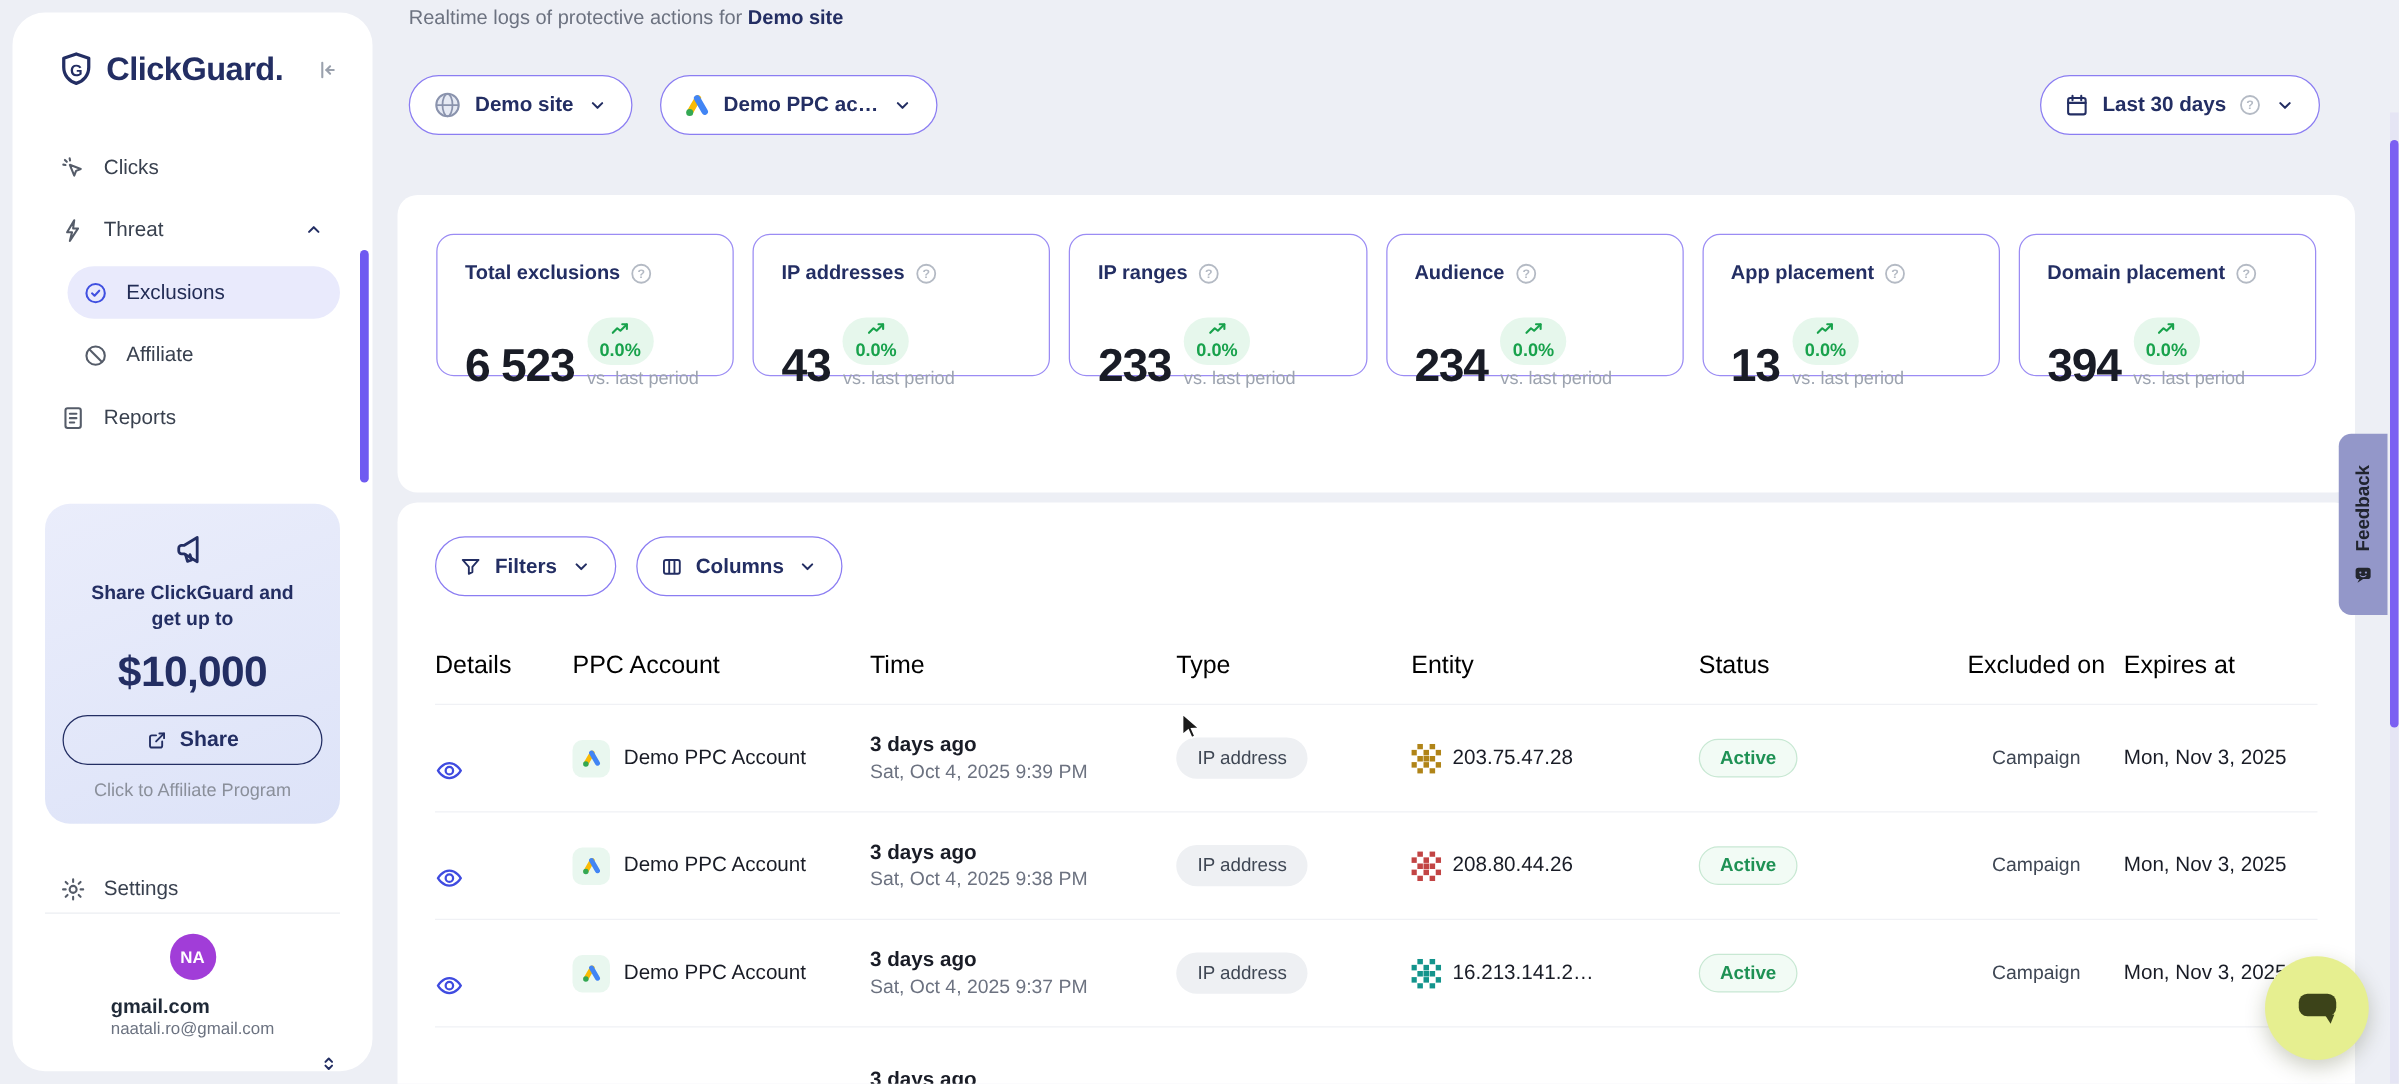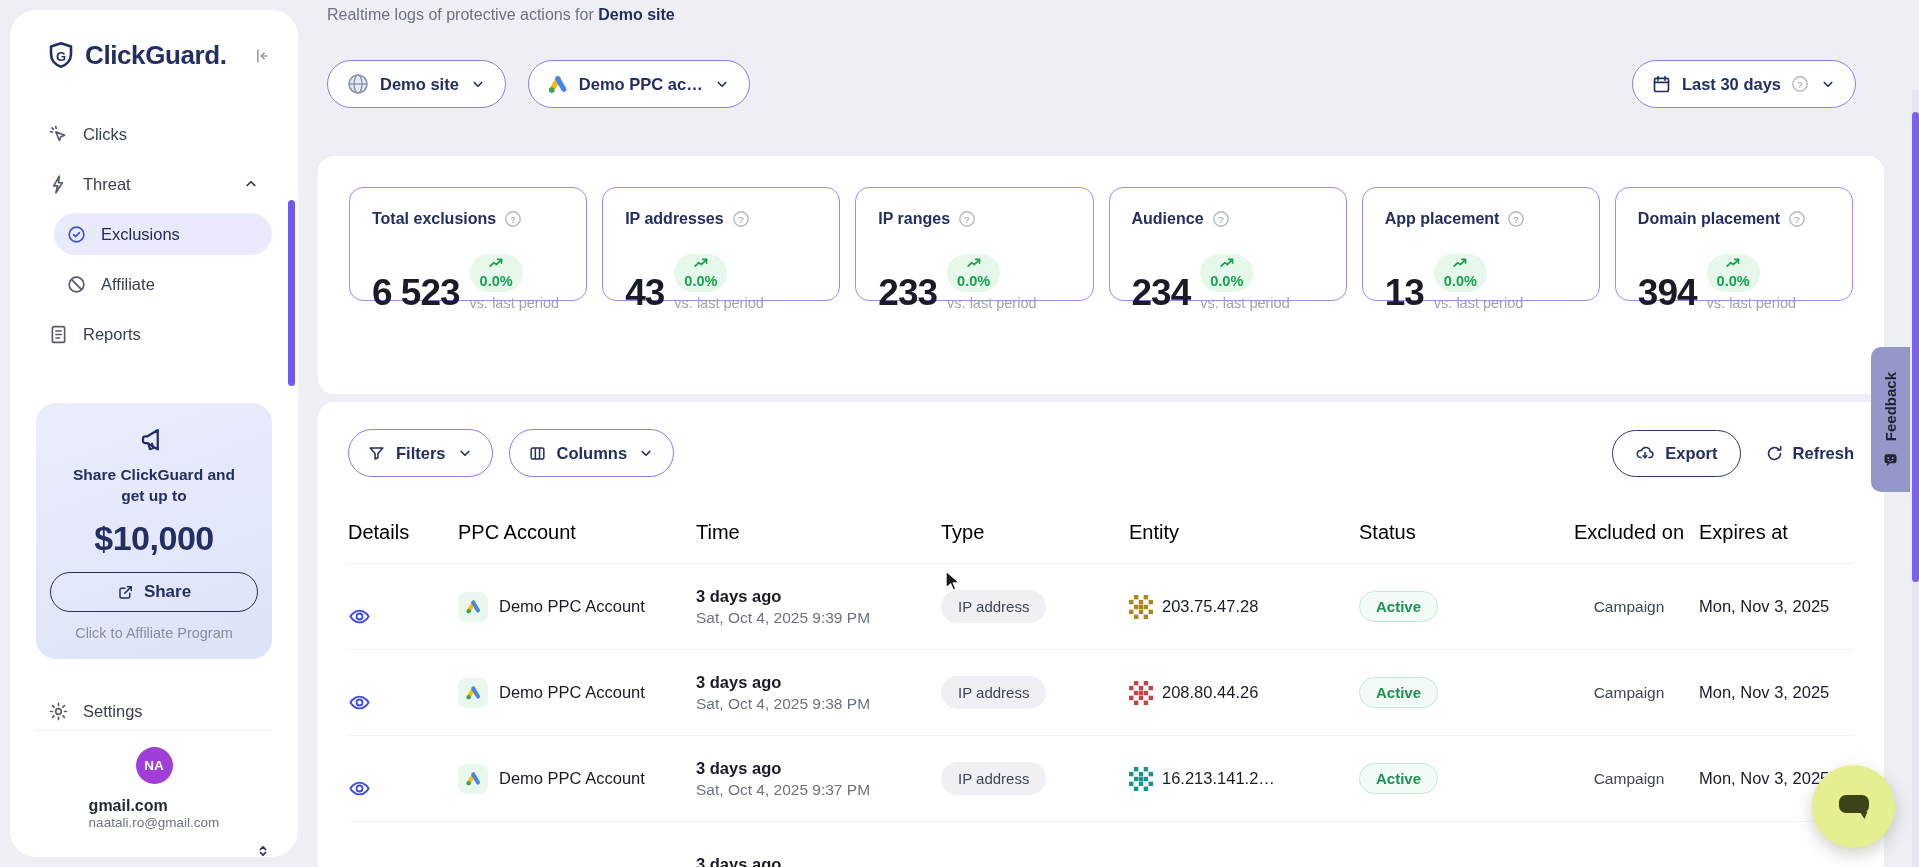--- a/index.html
+++ b/index.html
@@ -485,41 +485,20 @@
               <path d="M9.3 5v14M14.6 5v14"></path>
             </svg>
         </span>
         <span>Columns</span>
         <span style="color:#232e63">
             <svg width="18" height="18" viewBox="0 0 24 24">
               <use href="#i-chev"></use>
             </svg>
           </span>
       </div>
-      <div class="right-actions">
-        <button class="export-btn">
-          <span>
-            <svg width="20" height="20" viewBox="0 0 24 24" fill="none" stroke="#232e63" stroke-width="1.8" stroke-linecap="round" stroke-linejoin="round">
-                <path d="M7.2 17.5a4.3 4.3 0 1 1 .7-8.5 5.3 5.3 0 0 1 10.3 1.3 3.6 3.6 0 0 1-.7 7.2h-.8"></path>
-                <path d="M12 11.5v6"></path>
-                <path d="M9.8 15.4L12 17.6l2.2-2.2"></path>
-              </svg>
-          </span>
-          <span>Export</span>
-        </button>
-        <button class="refresh-btn">
-          <span>
-            <svg width="19" height="19" viewBox="0 0 24 24" fill="none" stroke="#232e63" stroke-width="2" stroke-linecap="round" stroke-linejoin="round">
-                <path d="M19.5 12a7.5 7.5 0 1 1-2.1-5.2"></path>
-                <polyline points="19.8,3.6 19.8,7.6 15.8,7.6"></polyline>
-              </svg>
-          </span>
-          <span>Refresh</span>
-        </button>
-      </div>
     </div>
 
     <div class="grid thead">
       <div>Details</div>
       <div>PPC Account</div>
       <div>Time</div>
       <div>Type</div>
       <div>Entity</div>
       <div>Status</div>
       <div class="th-wrap">Excluded on</div>

